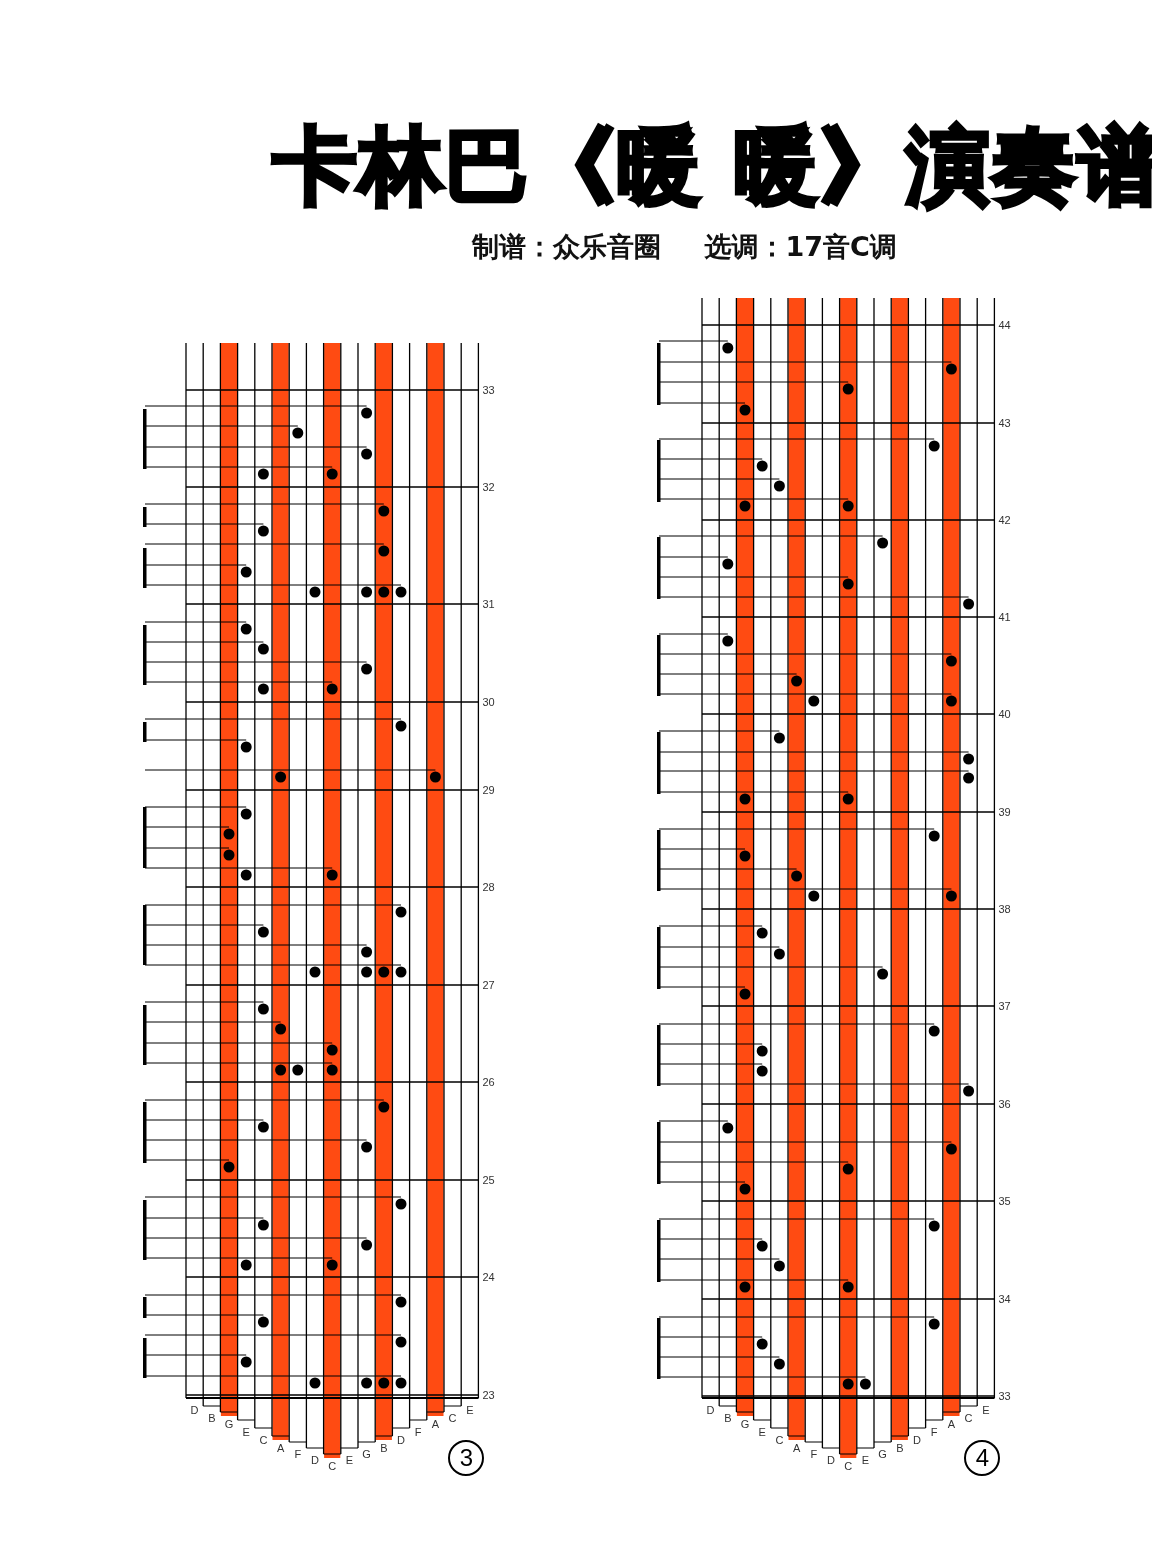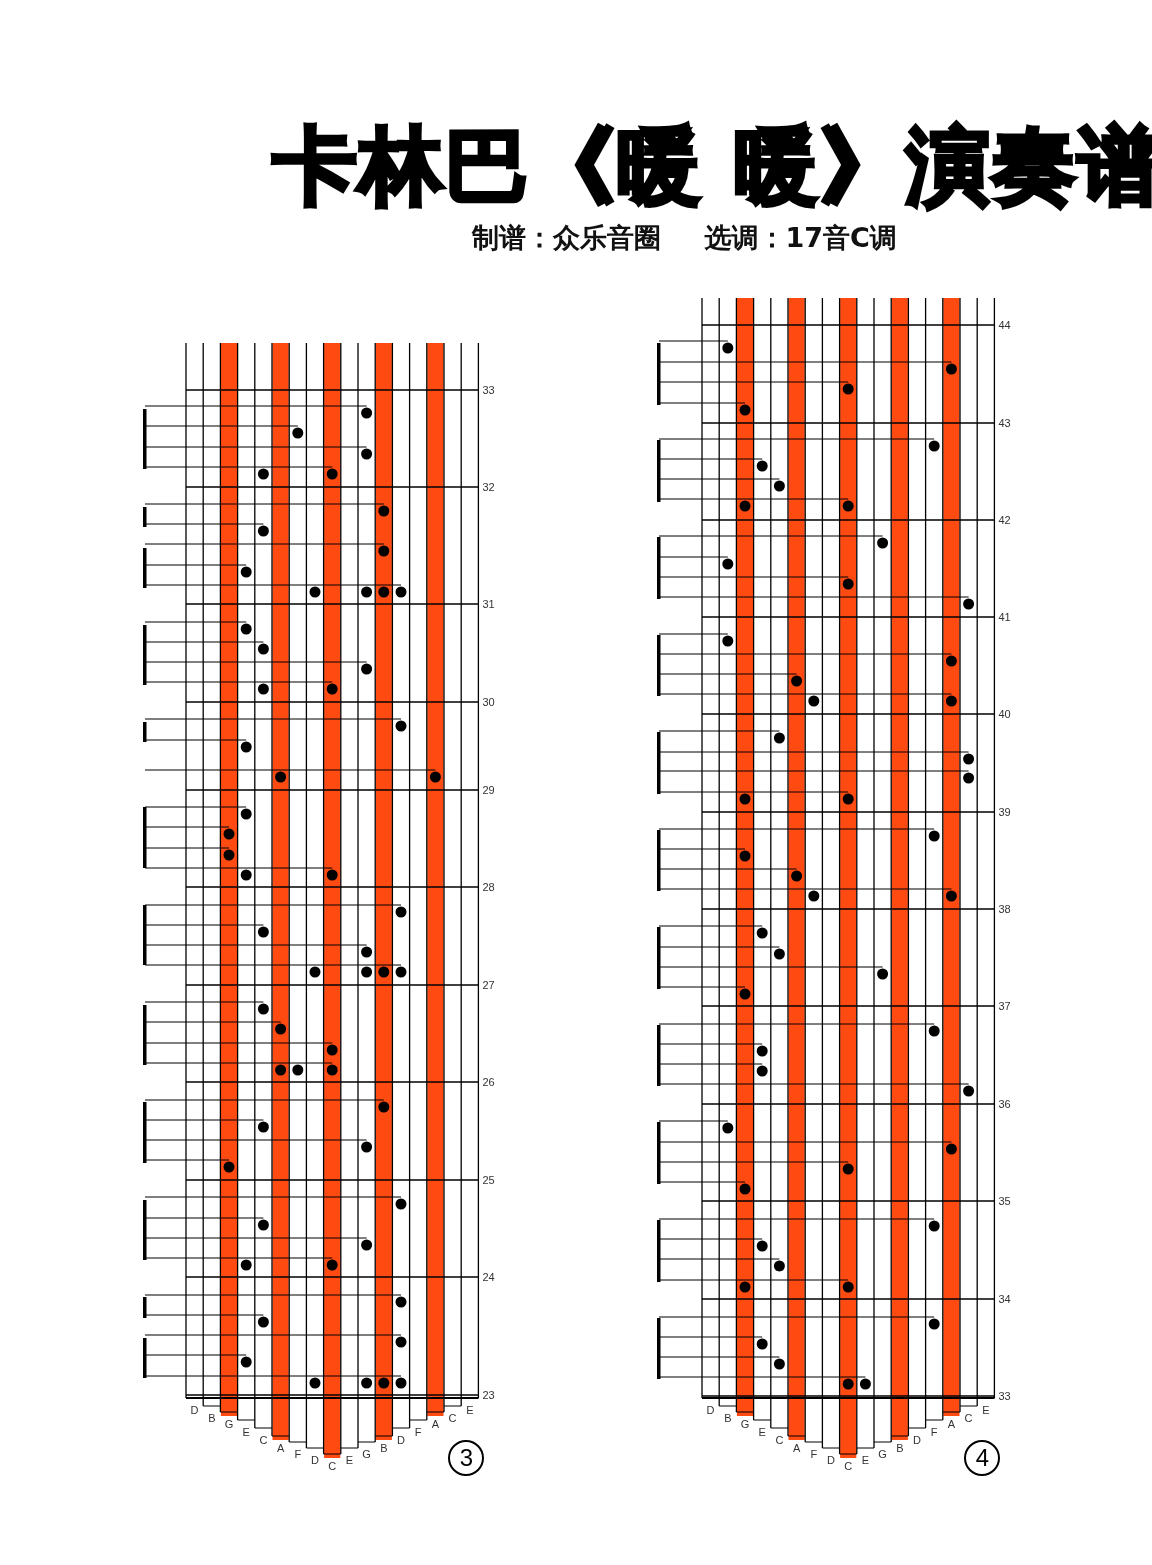--- a/index.html
+++ b/index.html
@@ -1,18 +1,18 @@
 <!DOCTYPE html>
 <html><head>
 <meta charset="utf-8">
 <style>
   html,body{margin:0;padding:0;background:#fff;}
   body{width:1152px;height:1565px;position:relative;overflow:hidden;font-family:"DejaVu Sans",sans-serif;}
   .title{position:absolute;left:0;top:110px;width:1152px;text-align:right;font-size:84px;font-weight:900;letter-spacing:2px;color:#000;margin-left:12px;-webkit-text-stroke:4px #000;}
-  .subtitle{position:absolute;left:472px;top:220px;font-size:27px;font-weight:bold;color:#111;white-space:nowrap;}
+  .subtitle{position:absolute;left:472px;top:229px;font-size:27px;font-weight:bold;color:#111;white-space:nowrap;}
   .subtitle span{margin-right:34px;}
   svg.panel{position:absolute;top:0;left:0;}
   .pagenum{position:absolute;width:32px;height:32px;border:2.5px solid #000;border-radius:50%;text-align:center;line-height:32px;font-size:24px;font-family:"Liberation Sans",sans-serif;}
 </style>
 </head>
 <body>
 
 <div class="title">卡林巴《暖 暖》演奏谱</div>
 <div class="subtitle">
   <span>制谱：众乐音圈</span>

